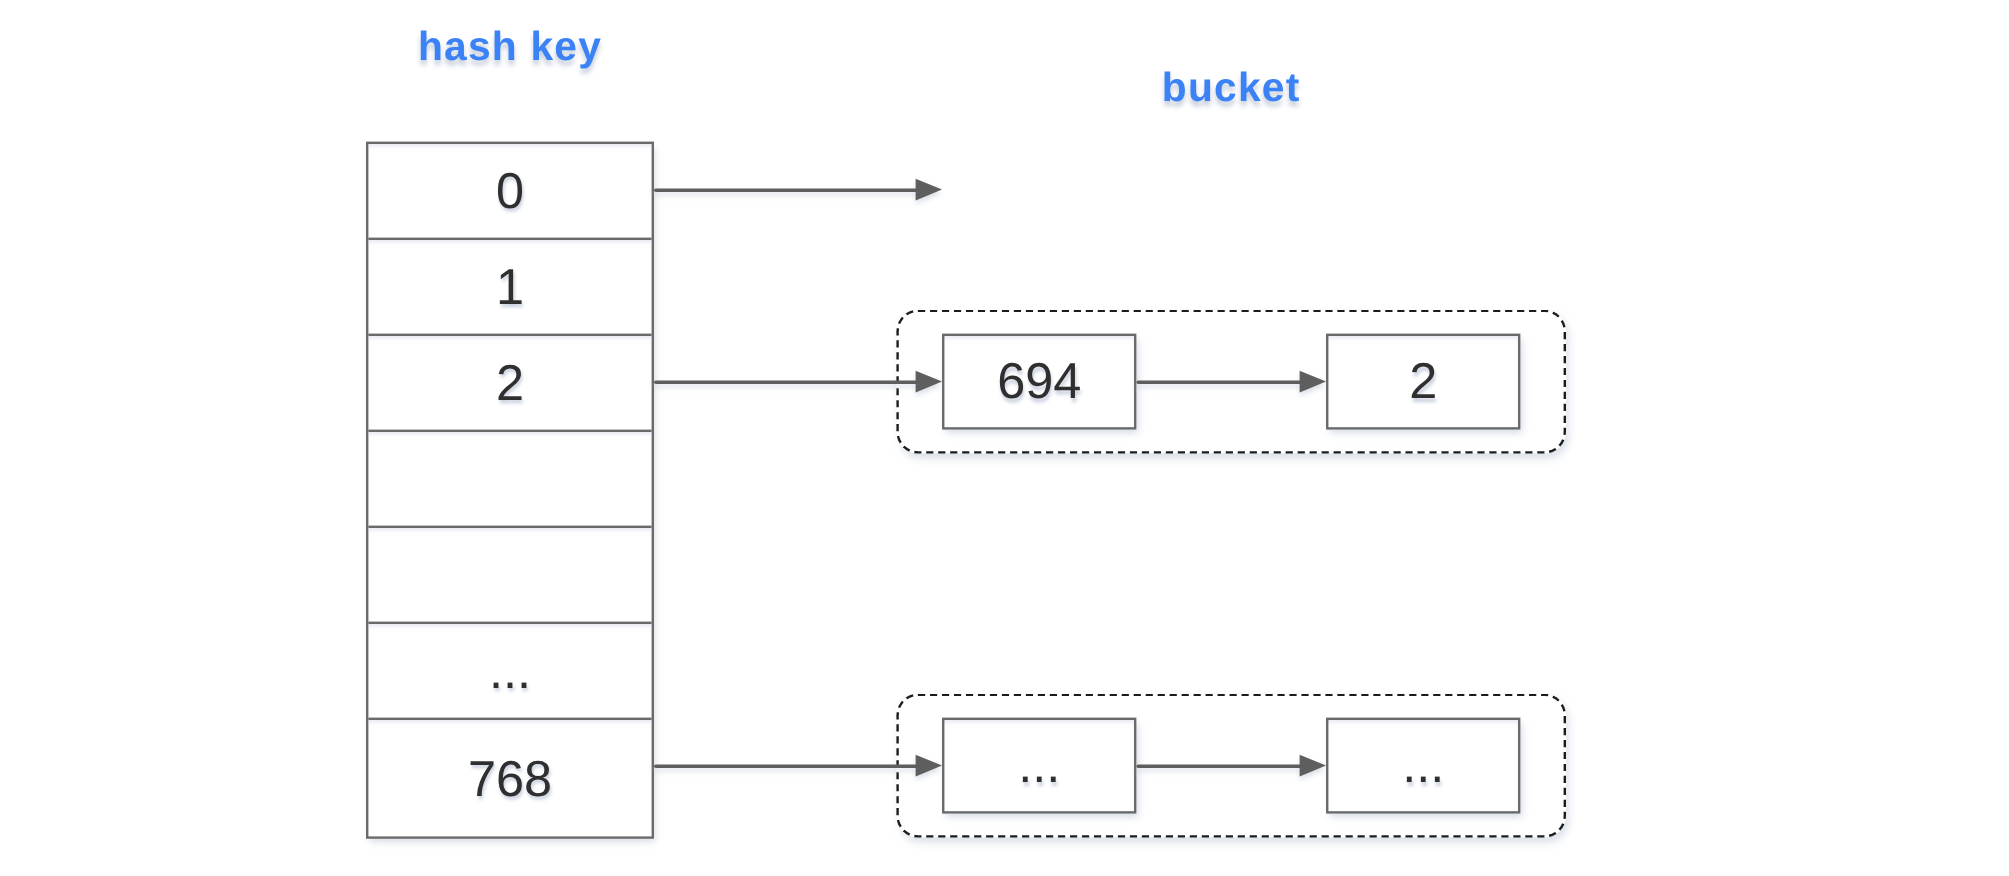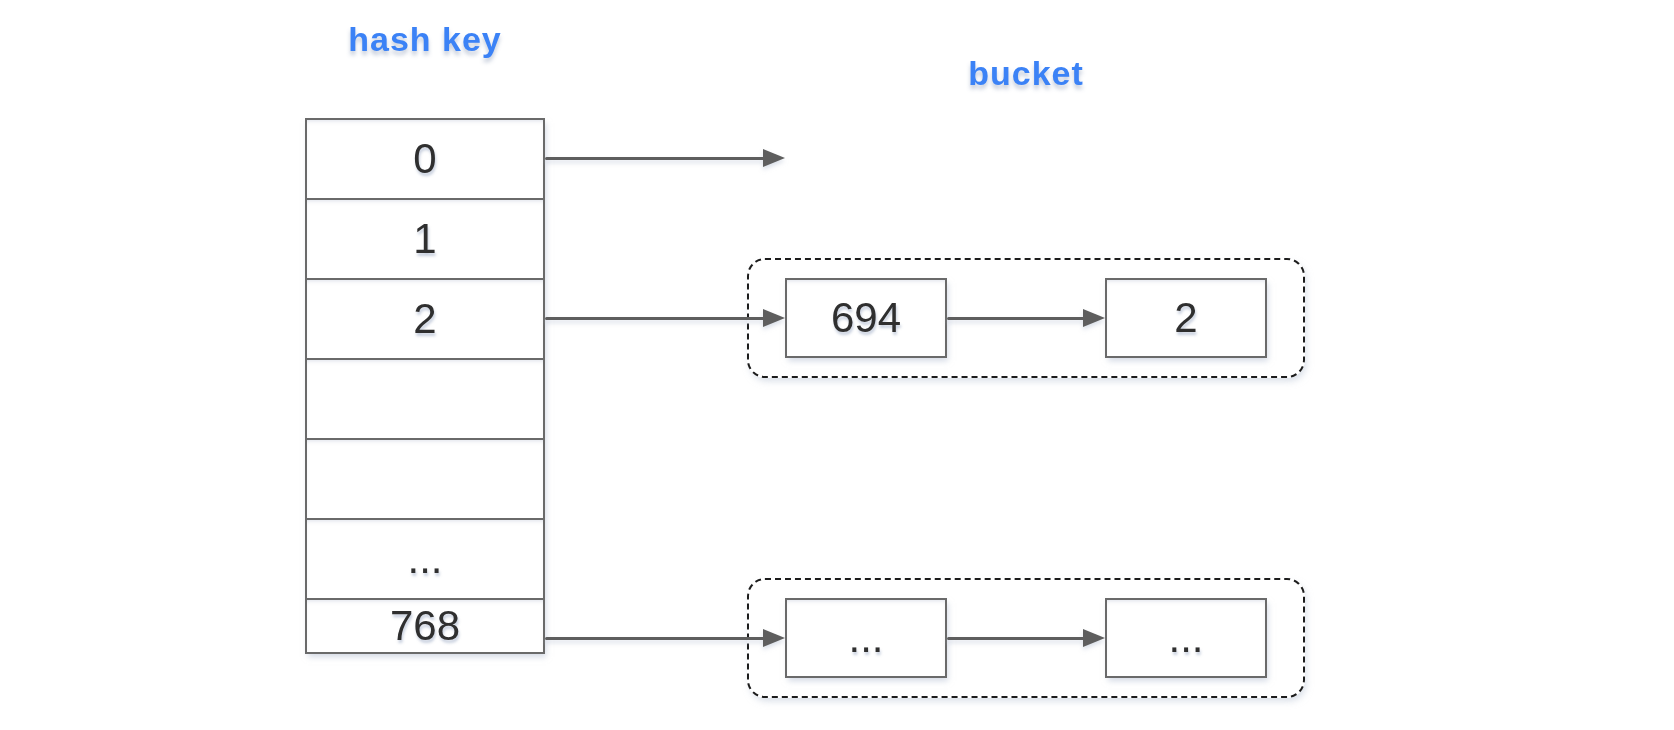--- a/index.html
+++ b/index.html
@@ -20,21 +20,21 @@
     border:2px solid #6a6a6a;background:#ffffff;
     box-shadow:2px 4px 6px -1px rgba(184,194,212,0.6);
   }
   .cell{
     height:78px;border-bottom:2px solid #6a6a6a;
     display:flex;align-items:center;justify-content:center;
     font-size:42px;color:#2f2f2f;
     text-shadow:1px 3px 3px rgba(184,194,212,0.8);
     box-shadow:inset 0 3px 4px -2px rgba(190,198,214,0.5);
   }
-  .cell:last-child{border-bottom:none;height:52px;text-align:right;}
+  .cell:last-child{border-bottom:none;height:97px;text-align:right;}
 
   .bucket{
     position:absolute;border:2px dashed #1c1c1c;border-radius:18px;
     box-shadow:2px 4px 7px -1px rgba(184,194,212,0.55);
   }
   #bucket-0{left:747px;top:98px;width:234px;height:116px;}
   #bucket-2{left:747px;top:258px;width:554px;height:116px;}
   #bucket-768{left:747px;top:578px;width:554px;height:116px;}
 
   .node{

